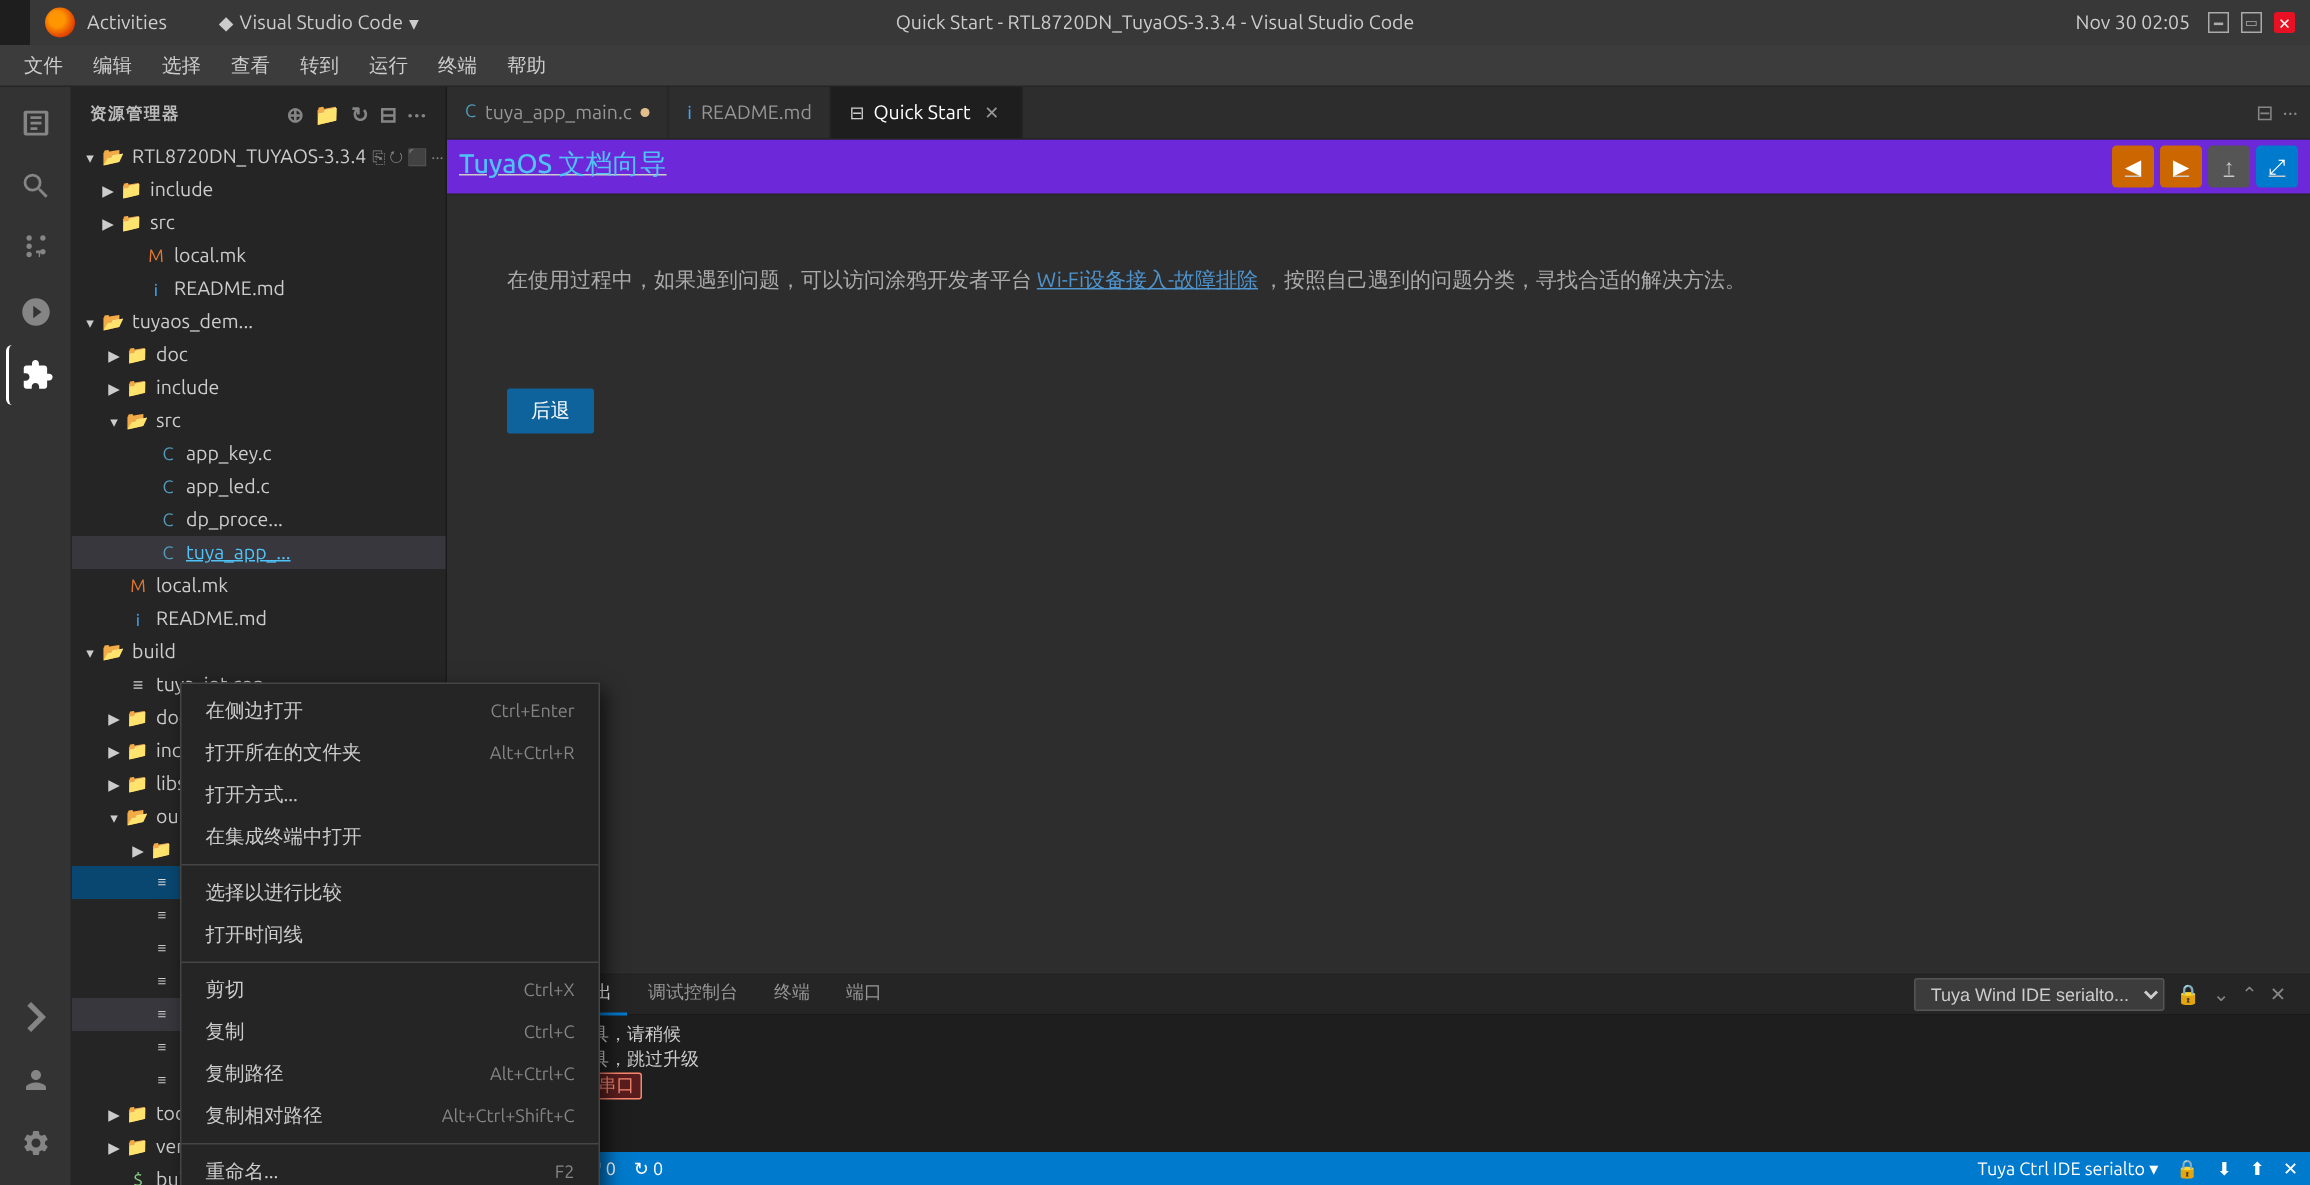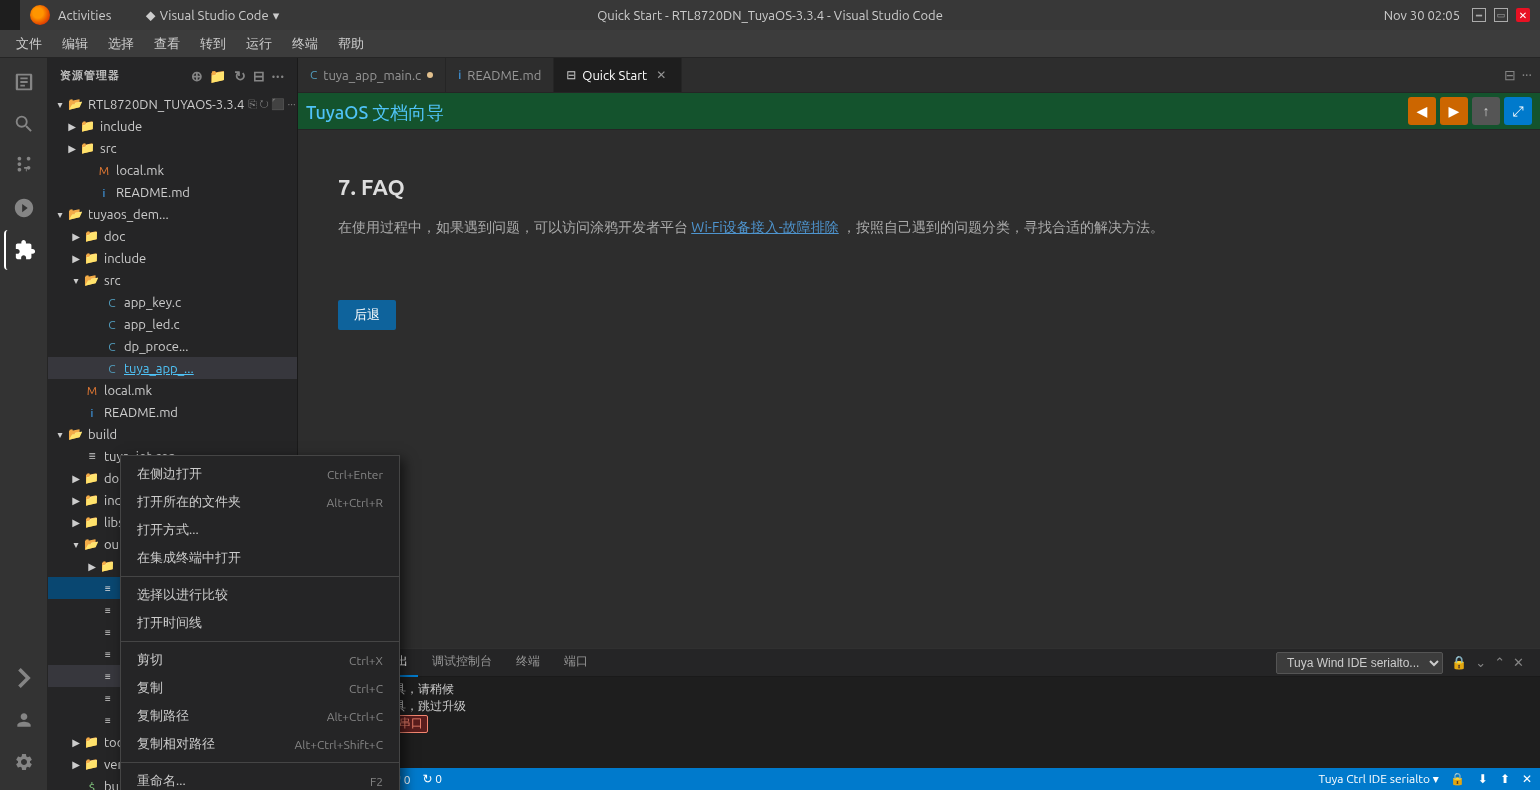--- a/index.html
+++ b/index.html
@@ -750,39 +750,34 @@
         <span style="cursor:pointer;color:#858585;">⊟</span>
         <span style="cursor:pointer;color:#858585;">···</span>
       </div>
     </div>
 
     <div style="flex:1;display:flex;flex-direction:column;overflow:hidden;">
       <div style="flex:1;display:flex;overflow:hidden;">
 
         <div style="display:flex;flex-direction:column;flex:1;overflow:hidden;">
 
-          <div style="display:flex;align-items:flex-end;justify-content:space-between;padding:4px 8px;background:#14532d;border-bottom:1px solid #252525;">
+          <div style="display:flex;align-items:flex-start;justify-content:space-between;padding:4px 8px;background:#6d28d9;border-bottom:1px solid #252525;text-decoration:underline;">
             <div>
               <span style="color:#4fc3f7;font-size:18px;font-weight:500;">TuyaOS 文档向导</span>
             </div>
             <div style="display:flex;gap:4px;">
               <div class="doc-topbar-btn orange">◀</div>
               <div class="doc-topbar-btn orange">▶</div>
               <div class="doc-topbar-btn" style="background:#555;">↑</div>
               <div class="doc-topbar-btn active">⤢</div>
             </div>
           </div>
 
           <div class="doc-viewer">
             <div class="doc-section">
-              <div class="doc-h2">
-                <span>7.</span>
-                <span> </span>
-                <span>FAQ</span>
-              </div>
               <p class="doc-p">
                 在使用过程中，如果遇到问题，可以访问涂鸦开发者平台
                 <a class="doc-link" href="#">Wi-Fi设备接入-故障排除</a>
                 ，按照自己遇到的问题分类，寻找合适的解决方法。
               </p>
             </div>
             <div style="margin-top:40px;">
               <div class="nav-btn">后退</div>
             </div>
           </div>

